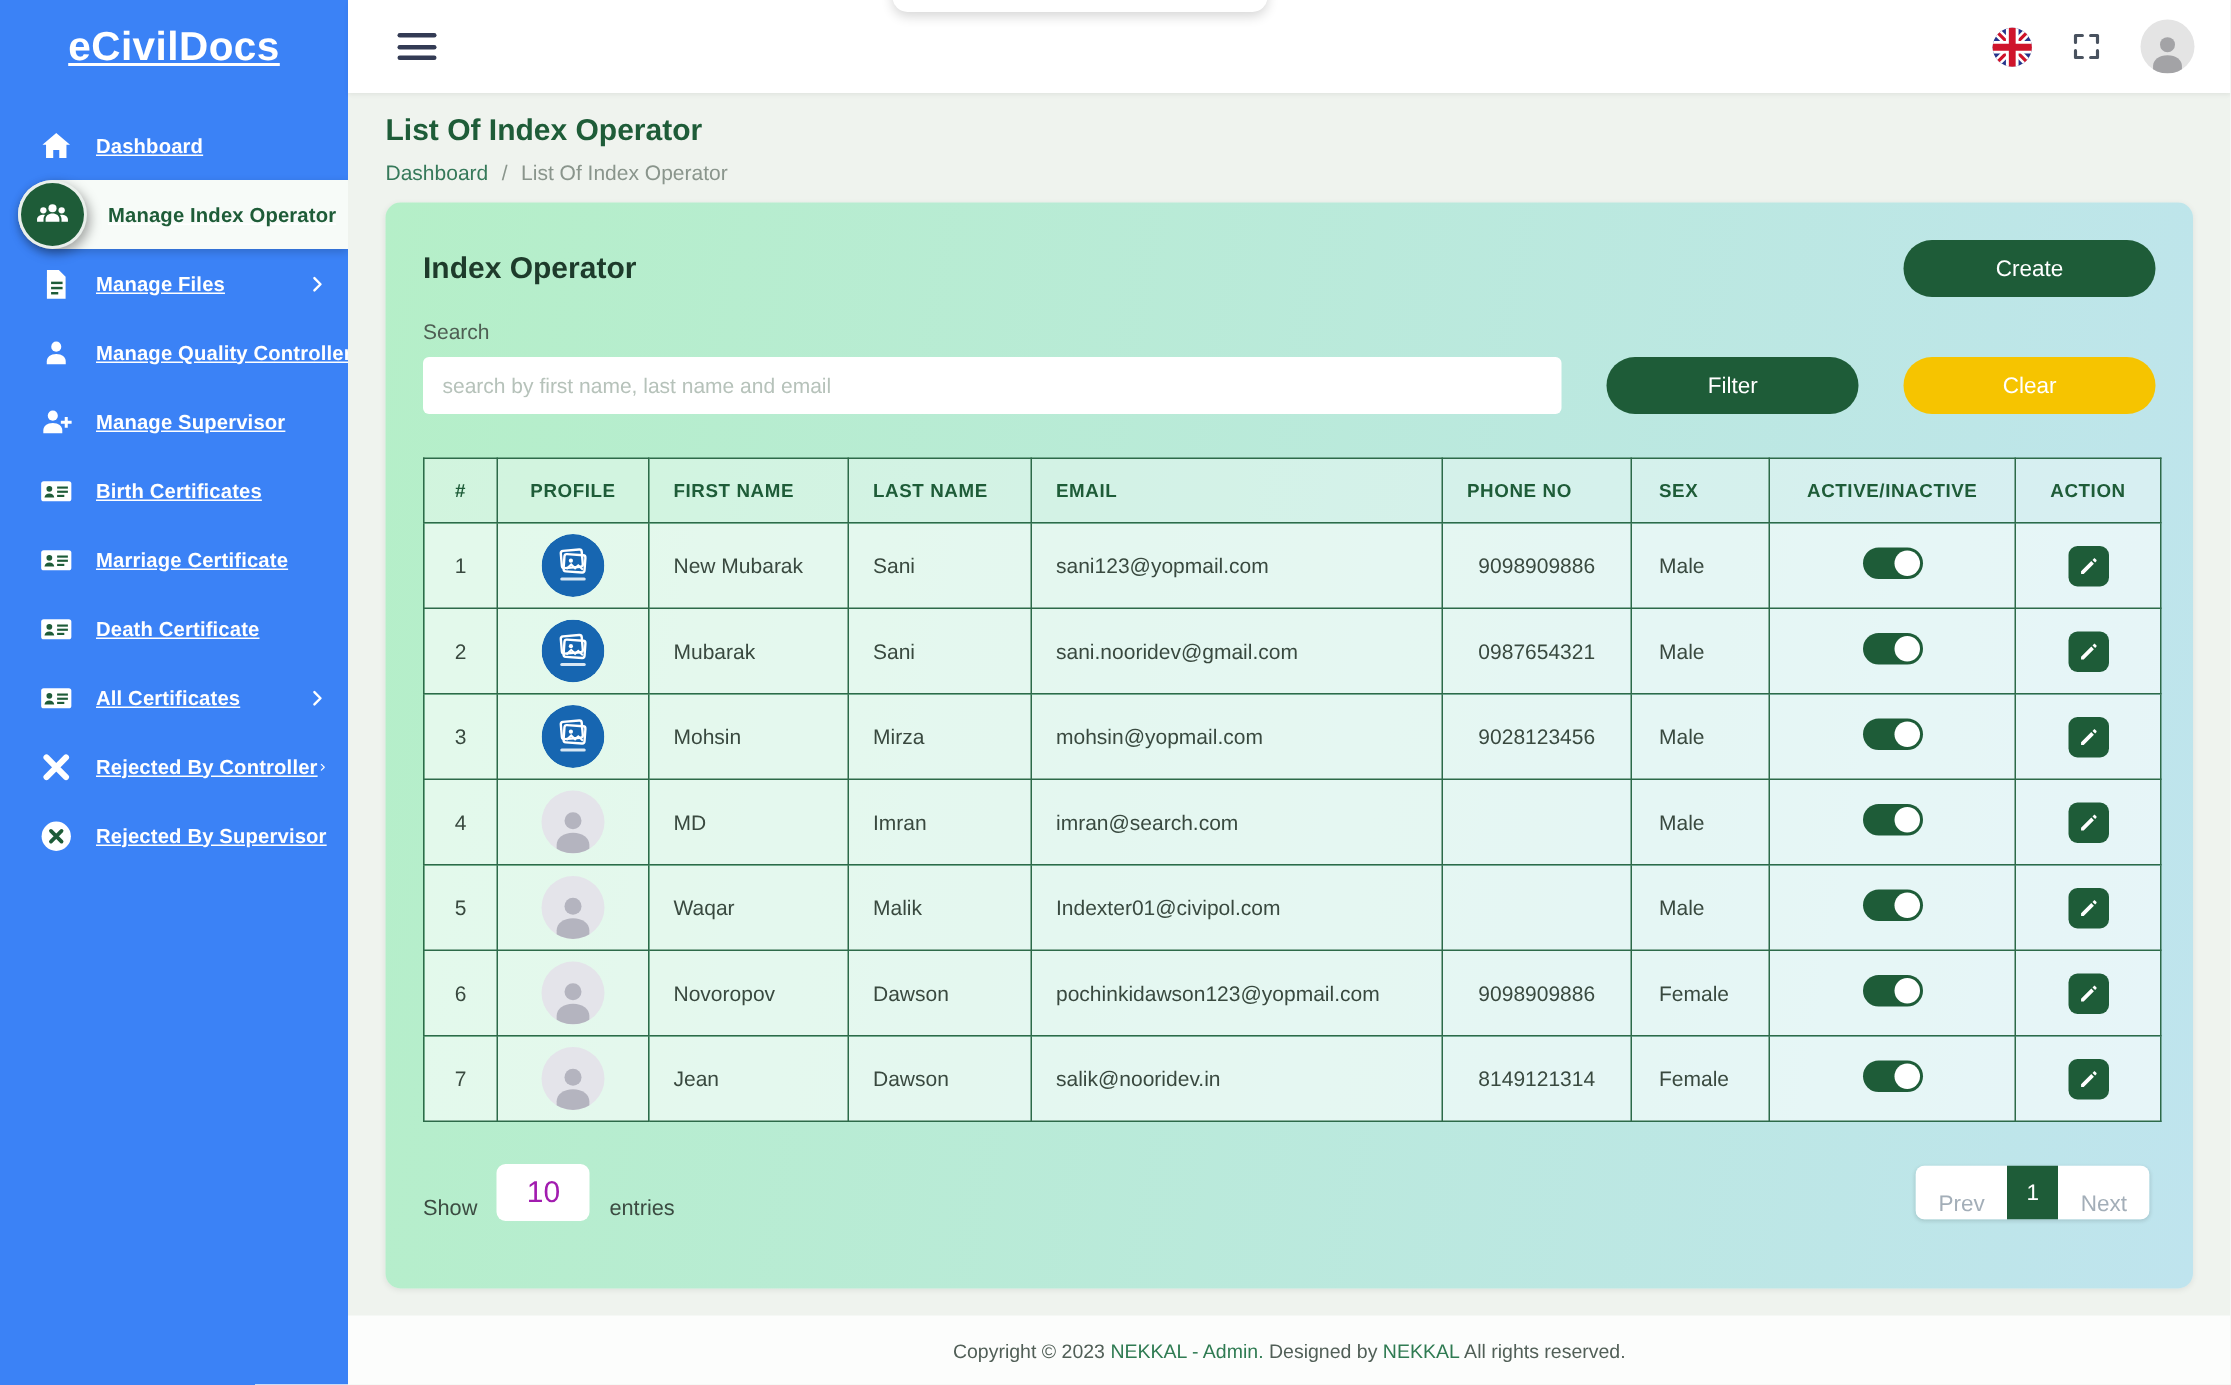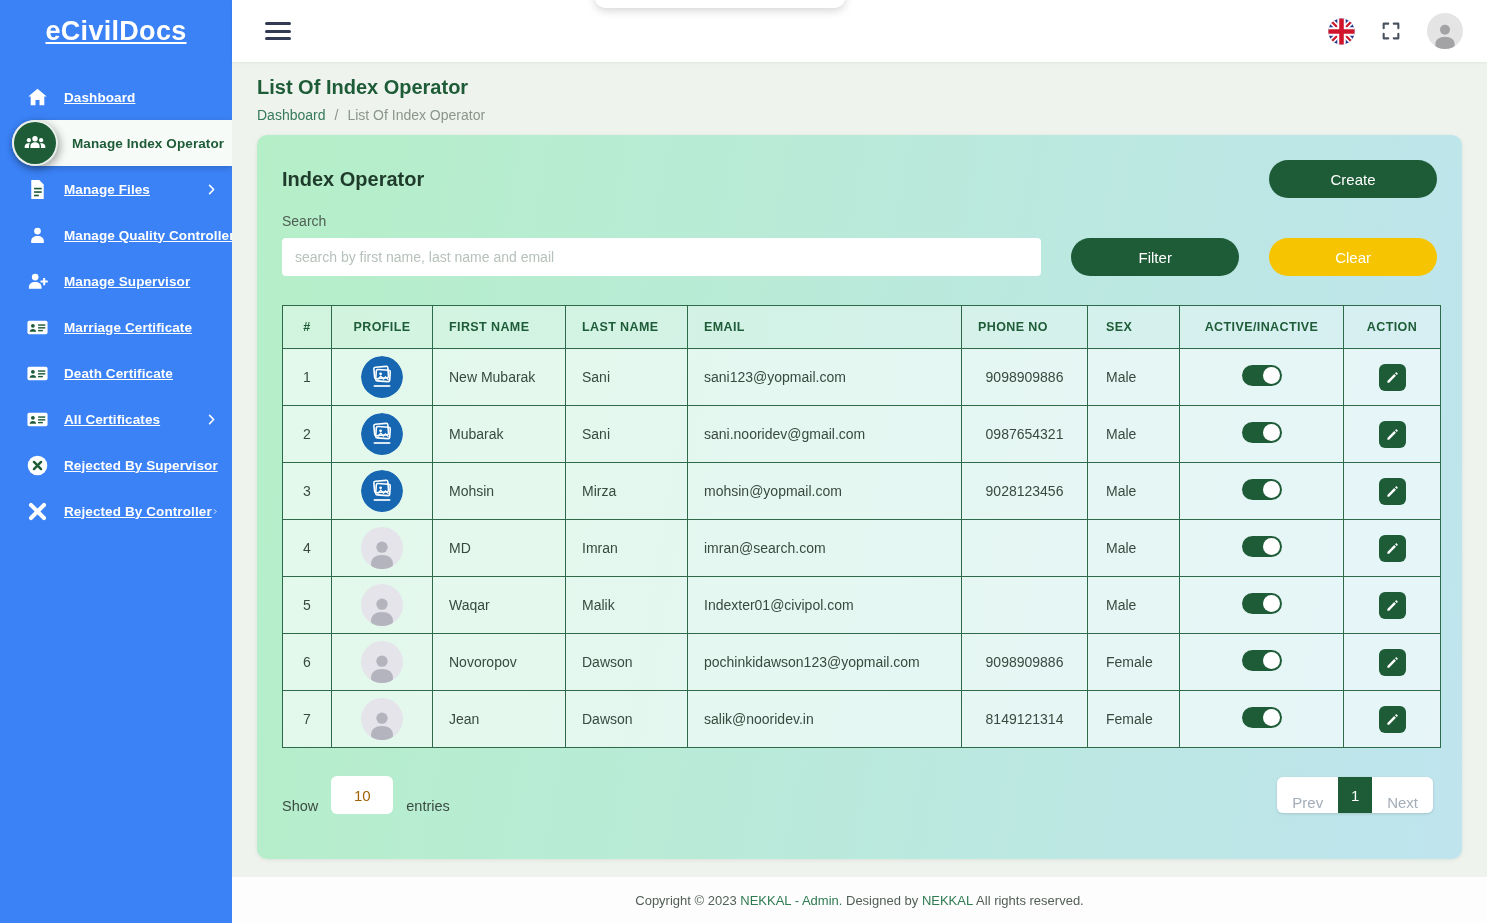--- a/index.html
+++ b/index.html
@@ -78,21 +78,21 @@
   .avatar.photo svg { width:42px; height:42px; }
   .toggle { width:40px; height:21px; background:#1e5c38; border-radius:11px; display:inline-block; position:relative; cursor:pointer; }
   .toggle .knob { position:absolute; right:2px; top:2px; width:17px; height:17px; border-radius:50%; background:#fff; }
   .edit-btn { width:27px; height:27px; border:none; border-radius:6px; background:#1e5c38; color:#fff;
               display:inline-flex; align-items:center; justify-content:center; cursor:pointer; }
   .edit-btn svg { width:15px; height:15px; }
   
   .table-foot { display:flex; align-items:center; margin-top:28px; }
   .show-entries { display:flex; align-items:flex-end; gap:13px; font-size:14.5px; color:#3c4c42; }
   .entries-input { width:62px; height:38px; border:none; border-radius:6px; background:#fff; text-align:center;
-                   font-size:15px; color:#a16207; font-family:inherit; outline:none; }
+                   font-size:20px; color:#a21caf; font-family:inherit; outline:none; }
   .pagination { margin-left:auto; margin-right:4px; display:flex; height:36px; border-radius:6px; overflow:hidden;
                 box-shadow:0 1px 3px rgba(0,0,0,.14); }
   .page-btn { background:#fff; border:none; color:#a3aeb8; font-size:15px; padding:17px 15px; font-family:inherit; cursor:pointer; }
   .page-current { background:#1e5c38; color:#fff; width:34px; display:flex; align-items:center; justify-content:center; font-size:15px; cursor:pointer; }
   
   .footer { height:46px; background:#fcfdfc; display:flex; align-items:center; justify-content:center;
             font-size:13px; color:#515f57; flex-shrink:0; }
   .footer .link { color:#2f7b52; cursor:pointer; }
   .footer span { white-space:pre; }
 </style>
@@ -166,78 +166,93 @@
             <rect x="1.5" y="5" width="21" height="14" rx="1.8" fill="currentColor"></rect>
             <g fill="#1e5c38">
               <circle cx="7.2" cy="10.3" r="2"></circle>
               <path d="M3.8 16.4c.2-1.7 1.6-2.8 3.4-2.8s3.2 1.1 3.4 2.8z"></path>
               <rect x="12.6" y="8.7" width="7.5" height="1.5"></rect>
               <rect x="12.6" y="11.6" width="7.5" height="1.5"></rect>
               <rect x="12.6" y="14.5" width="5" height="1.5"></rect>
             </g>
           </svg>
         </span>
-        <span class="side-label">Marriage Certificate</span>
+        <span class="side-label">Birth Certificates</span>
       </div>
       <div class="side-item">
         <span class="side-icon">
           <svg viewBox="0 0 24 24">
             <rect x="1.5" y="5" width="21" height="14" rx="1.8" fill="currentColor"></rect>
             <g fill="#1e5c38">
               <circle cx="7.2" cy="10.3" r="2"></circle>
               <path d="M3.8 16.4c.2-1.7 1.6-2.8 3.4-2.8s3.2 1.1 3.4 2.8z"></path>
               <rect x="12.6" y="8.7" width="7.5" height="1.5"></rect>
               <rect x="12.6" y="11.6" width="7.5" height="1.5"></rect>
               <rect x="12.6" y="14.5" width="5" height="1.5"></rect>
             </g>
           </svg>
         </span>
-        <span class="side-label">Death Certificate</span>
+        <span class="side-label">Marriage Certificate</span>
       </div>
       <div class="side-item">
         <span class="side-icon">
           <svg viewBox="0 0 24 24">
             <rect x="1.5" y="5" width="21" height="14" rx="1.8" fill="currentColor"></rect>
             <g fill="#1e5c38">
               <circle cx="7.2" cy="10.3" r="2"></circle>
               <path d="M3.8 16.4c.2-1.7 1.6-2.8 3.4-2.8s3.2 1.1 3.4 2.8z"></path>
               <rect x="12.6" y="8.7" width="7.5" height="1.5"></rect>
               <rect x="12.6" y="11.6" width="7.5" height="1.5"></rect>
               <rect x="12.6" y="14.5" width="5" height="1.5"></rect>
             </g>
           </svg>
         </span>
+        <span class="side-label">Death Certificate</span>
+      </div>
+      <div class="side-item">
+        <span class="side-icon">
+          <svg viewBox="0 0 24 24">
+            <rect x="1.5" y="5" width="21" height="14" rx="1.8" fill="currentColor"></rect>
+            <g fill="#1e5c38">
+              <circle cx="7.2" cy="10.3" r="2"></circle>
+              <path d="M3.8 16.4c.2-1.7 1.6-2.8 3.4-2.8s3.2 1.1 3.4 2.8z"></path>
+              <rect x="12.6" y="8.7" width="7.5" height="1.5"></rect>
+              <rect x="12.6" y="11.6" width="7.5" height="1.5"></rect>
+              <rect x="12.6" y="14.5" width="5" height="1.5"></rect>
+            </g>
+          </svg>
+        </span>
         <span class="side-label">All Certificates</span>
         <span class="side-chevron">
           <svg viewBox="0 0 24 24">
             <path d="M8.5 4.5 16 12l-7.5 7.5" fill="none" stroke="currentColor" stroke-width="3" stroke-linecap="round" stroke-linejoin="round"></path>
           </svg>
         </span>
       </div>
       <div class="side-item">
         <span class="side-icon">
           <svg viewBox="0 0 24 24">
+            <path d="M5.2 5.2 18.8 18.8 M18.8 5.2 5.2 18.8" stroke="currentColor" stroke-width="4.2" stroke-linecap="round"></path>
+          </svg>
+        </span>
+        <span class="side-label">Rejected By Controller</span>
+        <span class="side-chevron">
+          <svg viewBox="0 0 24 24">
+            <path d="M8.5 4.5 16 12l-7.5 7.5" fill="none" stroke="currentColor" stroke-width="3" stroke-linecap="round" stroke-linejoin="round"></path>
+          </svg>
+        </span>
+      </div>
+      <div class="side-item">
+        <span class="side-icon">
+          <svg viewBox="0 0 24 24">
             <circle cx="12" cy="12" r="10.2" fill="currentColor"></circle>
             <path d="M8.3 8.3 15.7 15.7 M15.7 8.3 8.3 15.7" stroke="#1e5c38" stroke-width="2.6" stroke-linecap="round"></path>
           </svg>
         </span>
         <span class="side-label">Rejected By Supervisor</span>
-        <span class="side-chevron">
-          <svg viewBox="0 0 24 24">
-            <path d="M8.5 4.5 16 12l-7.5 7.5" fill="none" stroke="currentColor" stroke-width="3" stroke-linecap="round" stroke-linejoin="round"></path>
-          </svg>
-        </span>
-      </div>
-      <div class="side-item">
-        <span class="side-icon">
-          <svg viewBox="0 0 24 24">
-            <path d="M5.2 5.2 18.8 18.8 M18.8 5.2 5.2 18.8" stroke="currentColor" stroke-width="4.2" stroke-linecap="round"></path>
-          </svg>
-        </span>
-        <span class="side-label">Rejected By Controller</span>
         <span class="side-chevron">
           <svg viewBox="0 0 24 24">
             <path d="M8.5 4.5 16 12l-7.5 7.5" fill="none" stroke="currentColor" stroke-width="3" stroke-linecap="round" stroke-linejoin="round"></path>
           </svg>
         </span>
       </div>
     </nav>
 </aside>
 
 <div class="main">

